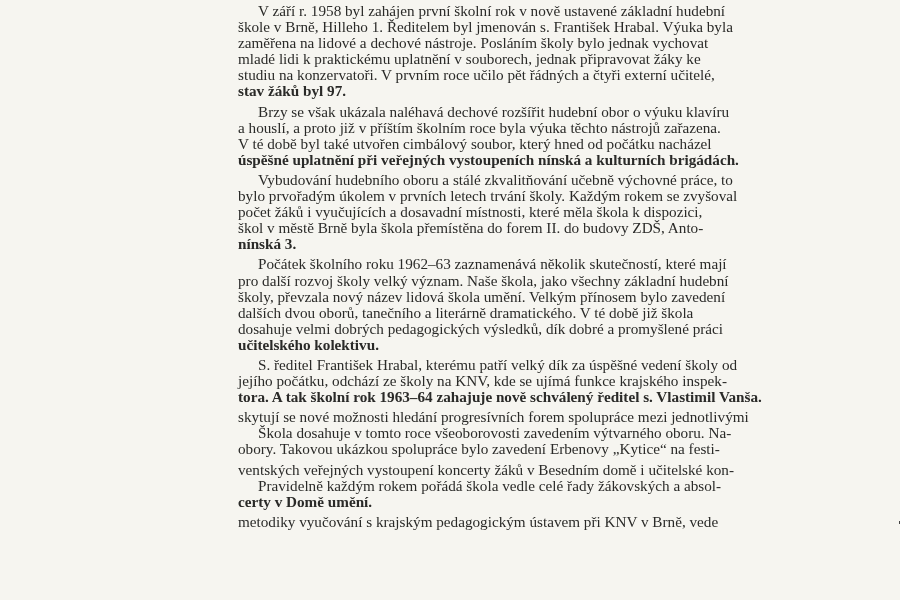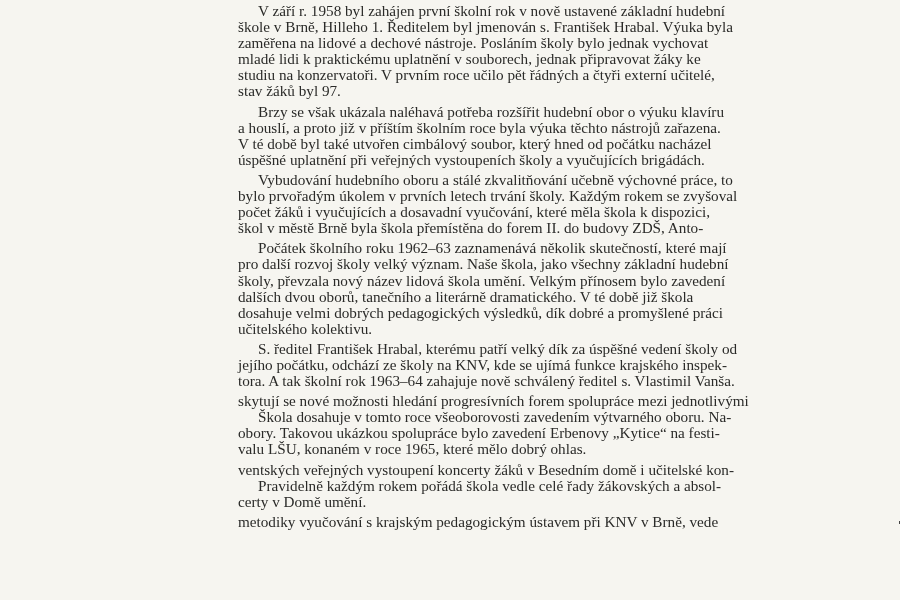--- a/index.html
+++ b/index.html
@@ -31,20 +31,21 @@
     }
     .line {
       display: block;
       white-space: nowrap;
       text-align: justify;
       text-align-last: justify;
       height: 16.1px;
     }
     .line.last {
       text-align-last: left;
+      font-weight: bold;
     }
     .line.indent {
       padding-left: 20px;
     }
     .speck {
       position: absolute;
       left: 899px;
       top: 521px;
       width: 2px;
       height: 3px;
@@ -60,31 +61,32 @@
     <p class="para">
       <span class="line indent">V září r. 1958 byl zahájen první školní rok v nově ustavené základní hudební</span>
       <span class="line">škole v Brně, Hilleho 1. Ředitelem byl jmenován s. František Hrabal. Výuka byla</span>
       <span class="line">zaměřena na lidové a dechové nástroje. Posláním školy bylo jednak vychovat</span>
       <span class="line">mladé lidi k praktickému uplatnění v souborech, jednak připravovat žáky ke</span>
       <span class="line">studiu na konzervatoři. V prvním roce učilo pět řádných a čtyři externí učitelé,</span>
       <span class="line last">stav žáků byl 97.</span>
     </p>
 
     <p class="para">
-      <span class="line indent">Brzy se však ukázala naléhavá potřeba rozšířit hudební obor o výuku klavíru</span>
+      <span class="line indent">Brzy se však ukázala naléhavá dechové rozšířit hudební obor o výuku klavíru</span>
       <span class="line">a houslí, a proto již v příštím školním roce byla výuka těchto nástrojů zařazena.</span>
       <span class="line">V té době byl také utvořen cimbálový soubor, který hned od počátku nacházel</span>
-      <span class="line last">úspěšné uplatnění při veřejných vystoupeních školy a vyučujících brigádách.</span>
+      <span class="line last">úspěšné uplatnění při veřejných vystoupeních nínská a kulturních brigádách.</span>
     </p>
 
     <p class="para">
       <span class="line indent">Vybudování hudebního oboru a stálé zkvalitňování učebně výchovné práce, to</span>
       <span class="line">bylo prvořadým úkolem v prvních letech trvání školy. Každým rokem se zvyšoval</span>
-      <span class="line">počet žáků i vyučujících a dosavadní vyučování, které měla škola k dispozici,</span>
+      <span class="line">počet žáků i vyučujících a dosavadní místnosti, které měla škola k dispozici,</span>
       <span class="line">škol v městě Brně byla škola přemístěna do forem II. do budovy ZDŠ, Anto-</span>
+      <span class="line last">nínská 3.</span>
     </p>
 
     <p class="para">
       <span class="line indent">Počátek školního roku 1962–63 zaznamenává několik skutečností, které mají</span>
       <span class="line">pro další rozvoj školy velký význam. Naše škola, jako všechny základní hudební</span>
       <span class="line">školy, převzala nový název lidová škola umění. Velkým přínosem bylo zavedení</span>
       <span class="line">dalších dvou oborů, tanečního a literárně dramatického. V té době již škola</span>
       <span class="line">dosahuje velmi dobrých pedagogických výsledků, dík dobré a promyšlené práci</span>
       <span class="line last">učitelského kolektivu.</span>
     </p>
@@ -92,21 +94,20 @@
     <p class="para">
       <span class="line indent">S. ředitel František Hrabal, kterému patří velký dík za úspěšné vedení školy od</span>
       <span class="line">jejího počátku, odchází ze školy na KNV, kde se ujímá funkce krajského inspek-</span>
       <span class="line last">tora. A tak školní rok 1963–64 zahajuje nově schválený ředitel s. Vlastimil Vanša.</span>
     </p>
 
     <p class="para">
       <span class="line">skytují se nové možnosti hledání progresívních forem spolupráce mezi jednotlivými</span>
       <span class="line indent">Škola dosahuje v tomto roce všeoborovosti zavedením výtvarného oboru. Na-</span>
       <span class="line">obory. Takovou ukázkou spolupráce bylo zavedení Erbenovy „Kytice“ na festi-</span>
-      <span class="line last">valu LŠU, konaném v roce 1965, které mělo dobrý ohlas.</span>
     </p>
 
     <p class="para">
       <span class="line">ventských veřejných vystoupení koncerty žáků v Besedním domě i učitelské kon-</span>
       <span class="line indent">Pravidelně každým rokem pořádá škola vedle celé řady žákovských a absol-</span>
       <span class="line last">certy v Domě umění.</span>
     </p>
 
     <p class="para">
       <span class="line">metodiky vyučování s krajským pedagogickým ústavem při KNV v Brně, vede</span>

